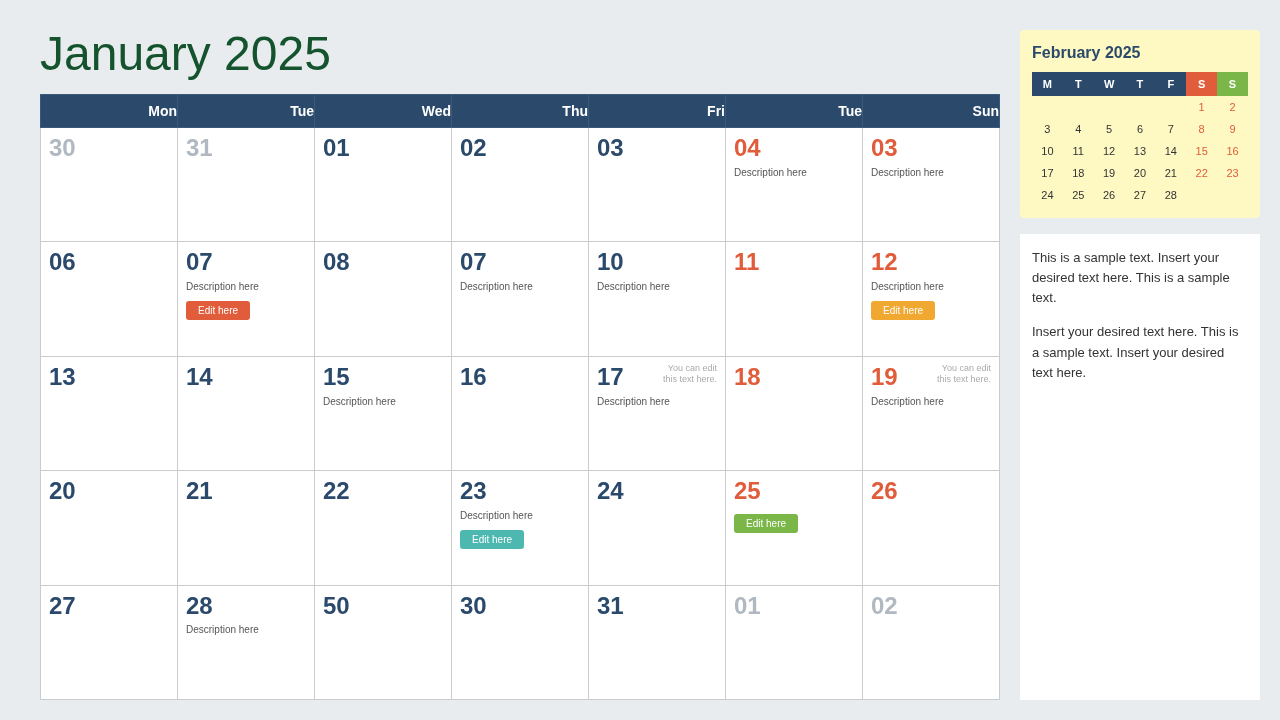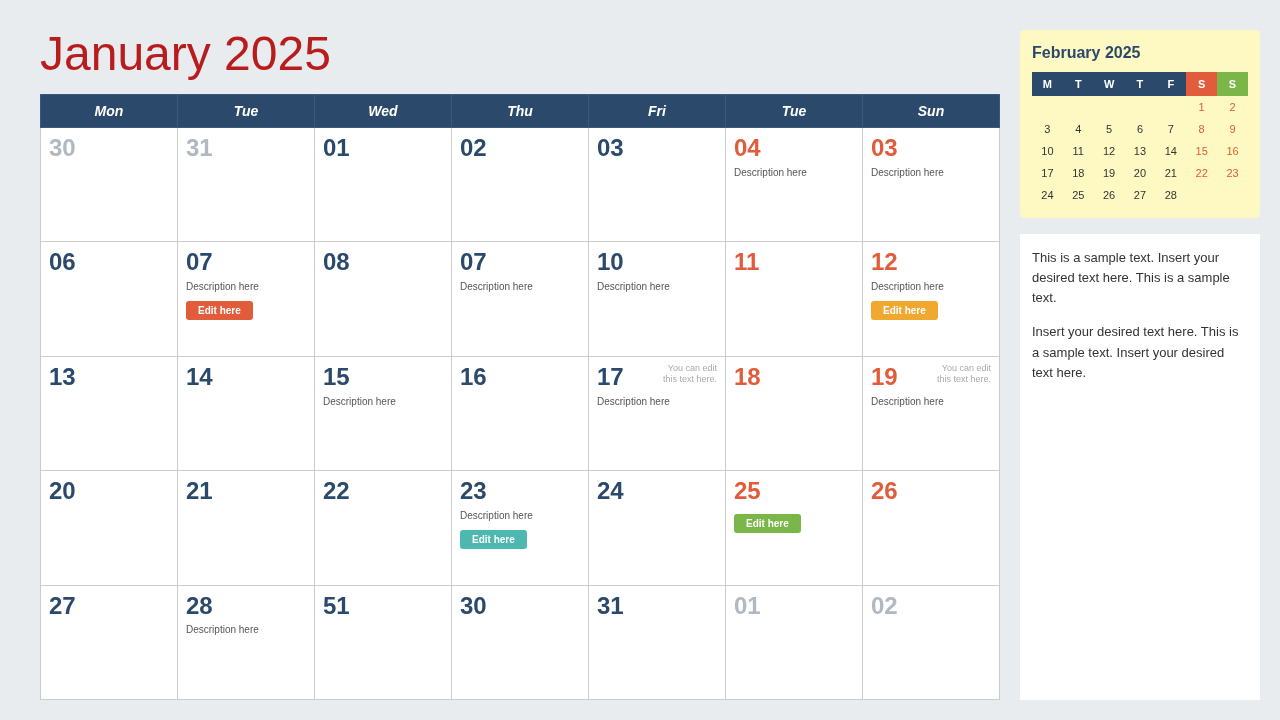--- a/index.html
+++ b/index.html
@@ -22,42 +22,41 @@
     }
 
     .main-title {
       font-size: 48px;
       font-weight: 900;
       color: #2b4a6b;
       margin-bottom: 16px;
       line-height: 1;
     }
     .main-title span {
-      color: #b91c1c;
+      color: #14532d;
       font-weight: 400;
       text-align: right;
     }
 
     
     .calendar {
       border: 1.5px solid #ccc;
       border-collapse: collapse;
       width: 100%;
       flex: 1;
       table-layout: fixed;
     }
     .calendar th {
       background: #2b4a6b;
       color: #fff;
-      text-align: center;
+      text-align: right;
       font-size: 14px;
       font-weight: 600;
-      padding: 8px 8px;
+      padding: 8px 0;
       border: 1px solid #3a5a7c;
-      font-style: italic;
     }
     .calendar td {
       border: 1px solid #ccc;
       vertical-align: top;
       padding: 6px 8px;
       height: 95px;
       background: #fff;
       width: 14.28%;
     }
     .day-num {
@@ -92,21 +91,21 @@
       justify-content: space-between;
       align-items: flex-start;
     }
     .edit-btn {
       display: inline-block;
       margin-top: 8px;
       padding: 4px 12px;
       border-radius: 3px;
       font-size: 10px;
       color: #fff;
-      font-weight: 700;
+      font-weight: 400;
       cursor: pointer;
     }
     .btn-red { background: #e05c3a; }
     .btn-orange { background: #f0a830; }
     .btn-teal { background: #4db8b0; }
     .btn-green { background: #7ab648; }
 
     
     .sidebar {
       width: 240px;
@@ -342,21 +341,21 @@
             </div>
           </td>
           <td>
             <div class="day-header">
               <span class="day-num">28</span>
             </div>
             <div class="desc">Description here</div>
           </td>
           <td>
             <div class="day-header">
-              <span class="day-num">51</span>
+              <span class="day-num">50</span>
             </div>
           </td>
           <td>
             <div class="day-header">
               <span class="day-num">30</span>
             </div>
           </td>
           <td>
             <div class="day-header">
               <span class="day-num">31</span>

